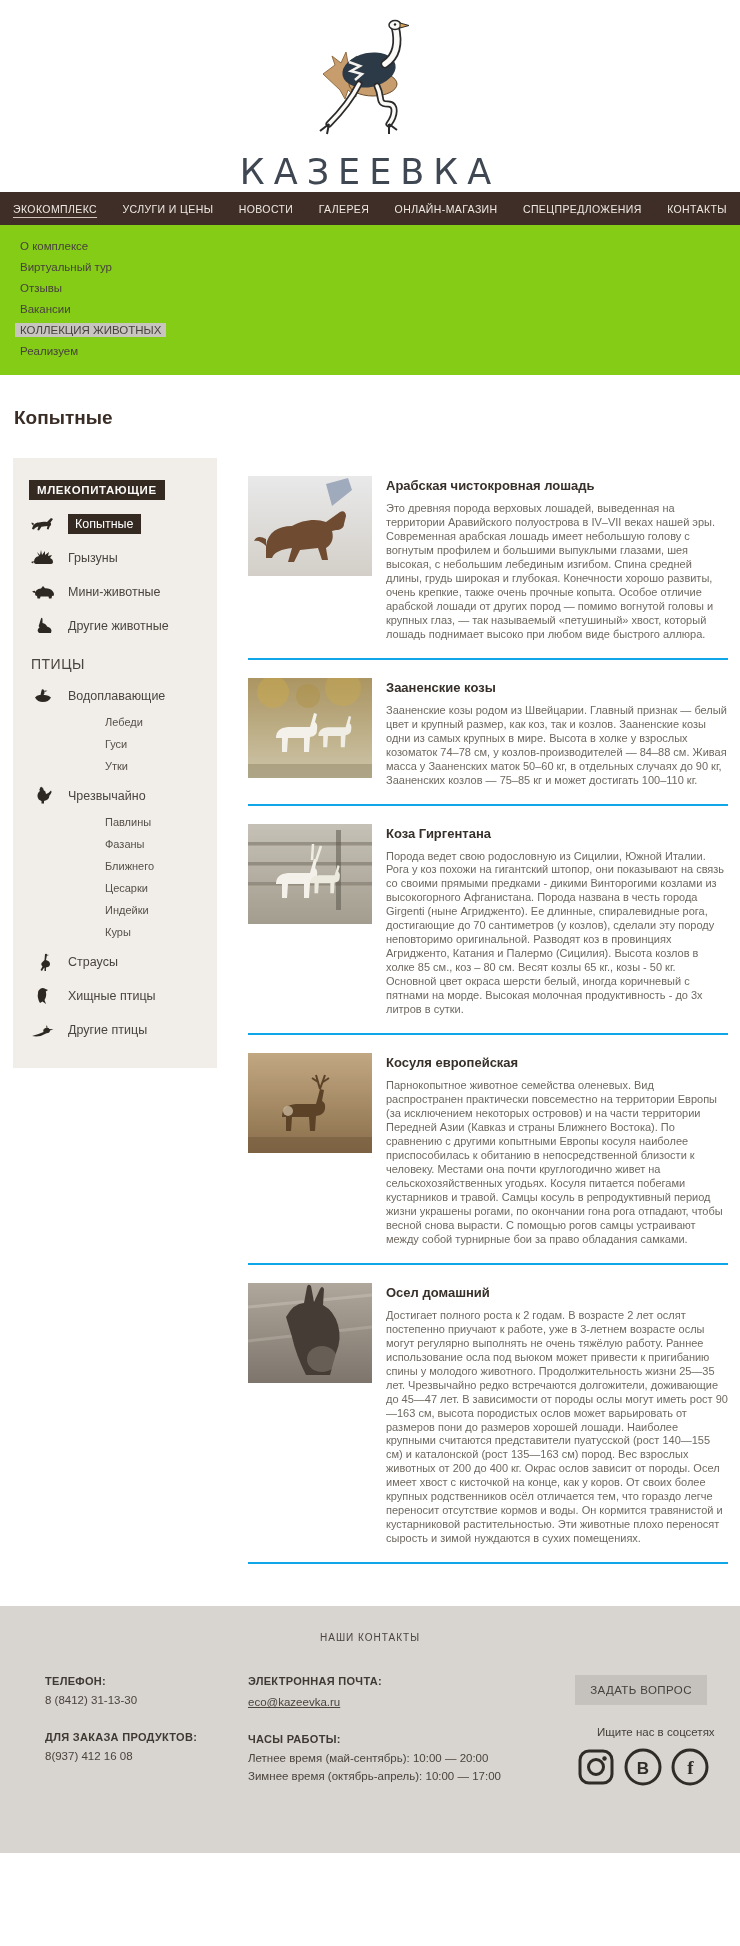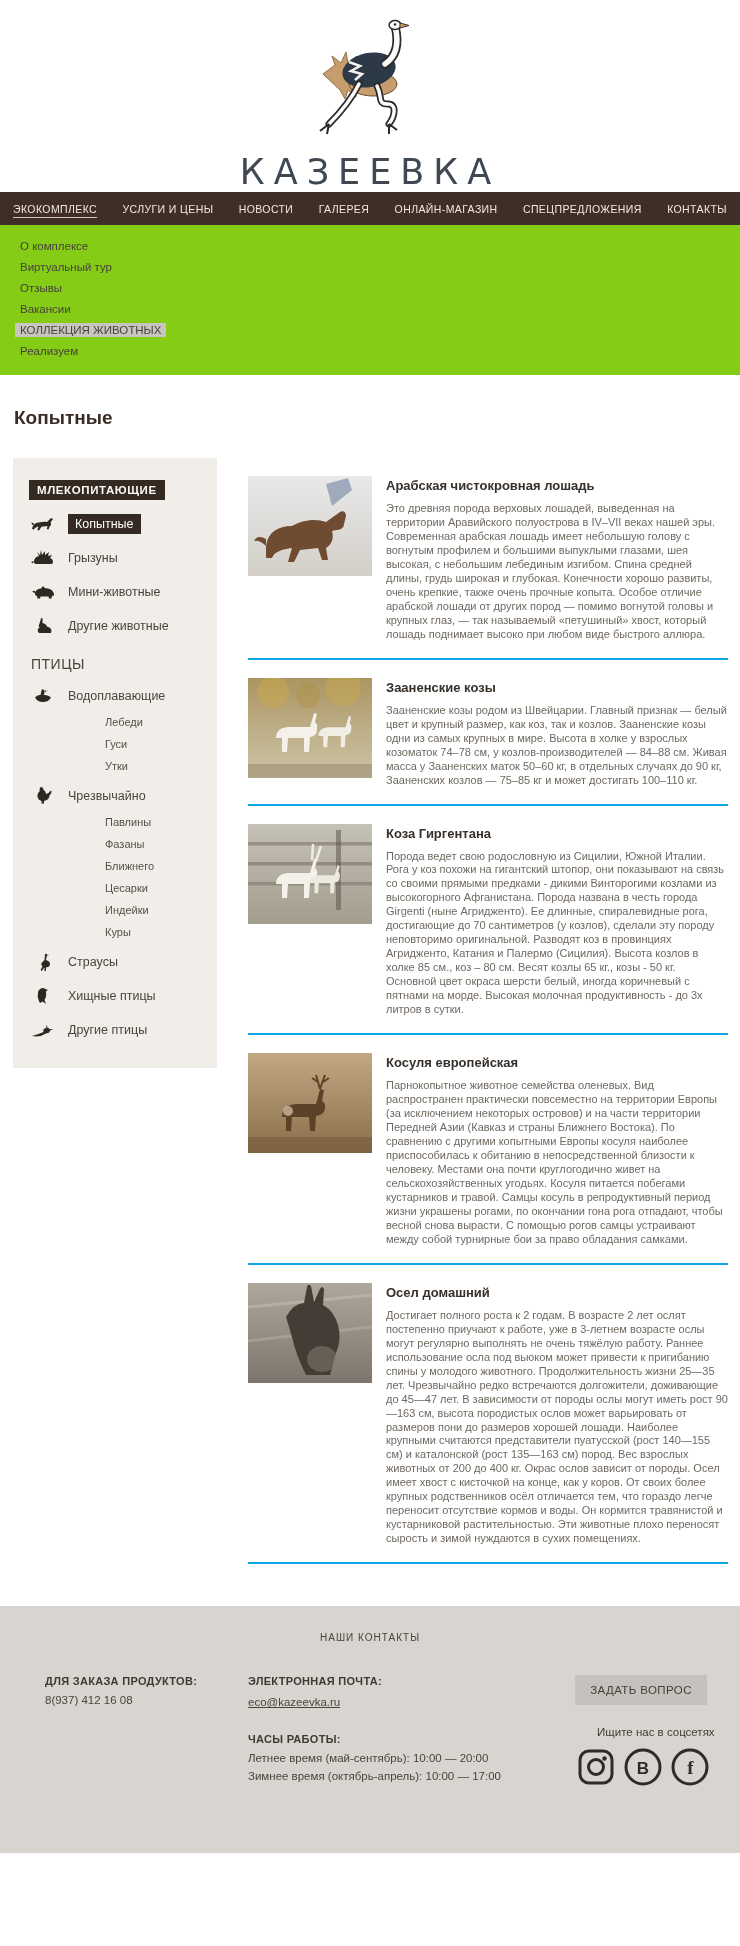--- a/index.html
+++ b/index.html
@@ -302,20 +302,24 @@
         </article>
       </main>
   </div>
 
   <footer class="footer">
     <div class="footer-heading">НАШИ КОНТАКТЫ</div>
     <div class="footer-grid">
 
       <div class="f-col">
         <div class="f-block">
+          <div class="f-label">ТЕЛЕФОН:</div>
+          <div class="f-value">8 (8412) 31-13-30</div>
+        </div>
+        <div class="f-block">
           <div class="f-label">ДЛЯ ЗАКАЗА ПРОДУКТОВ:</div>
           <div class="f-value">8(937) 412 16 08</div>
         </div>
 
       </div>
 
       <div class="f-col">
         <div class="f-block">
           <div class="f-label">ЭЛЕКТРОННАЯ ПОЧТА:</div>
           <a class="f-value f-link">eco@kazeevka.ru</a>

